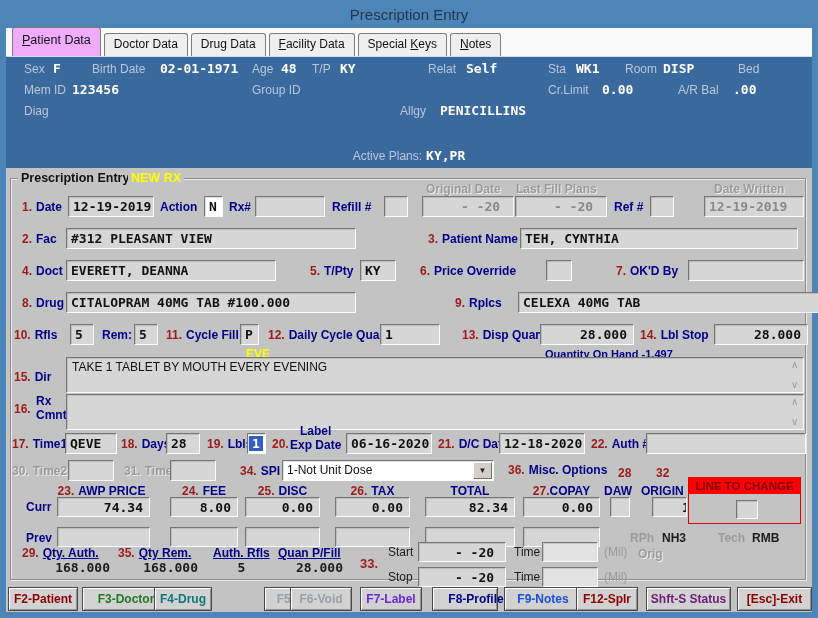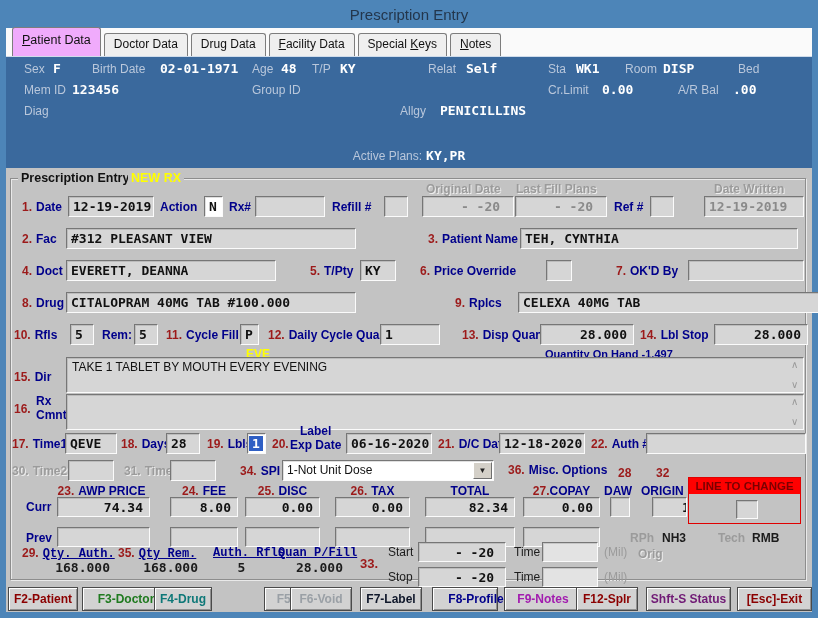--- a/index.html
+++ b/index.html
@@ -21,21 +21,21 @@
   .tab.active{background:#f0abfc;height:20px;padding-top:5px;z-index:2;font-size:12.5px;}
   .tab .hot{text-decoration:underline;}
   
   .t{position:absolute;white-space:nowrap;font:bold 12px "Liberation Sans",sans-serif;z-index:3;}
   .navy{color:#00008b;}
   .red{color:#9c1a1a;}
   .gy{color:#9b9b9b;}
   .bk{color:#1c1c1c;}
   .yl{color:#ffff00;}
   .emb{text-shadow:1px 1px 0 #ededed;}
-  .u{text-decoration:underline;font-family:Liberation Mono, monospace;}
+  .u{text-decoration:underline;}
   .gap{margin-left:4px;}
   .mono{font:bold 13px "DejaVu Sans Mono",monospace;}
   .small{font-size:11px;}
   
   .pl{position:absolute;white-space:nowrap;font:12px "Liberation Sans",sans-serif;color:#b9c7db;z-index:3;}
   .pv{position:absolute;white-space:nowrap;font:bold 13px "DejaVu Sans Mono",monospace;color:#fff;z-index:3;}
   
   .fld{position:absolute;height:21px;box-sizing:border-box;background:#d6d6d6;z-index:3;
        border:1px solid;border-color:#767676 #fbfbfb #fbfbfb #767676;
        box-shadow:inset 1px 1px 0 rgba(0,0,0,.12);
@@ -265,20 +265,20 @@
   <span class="fld ctr" style="left:418px;top:567px;width:88px;height:20px">-  -20</span>
   <span class="t bk" style="left:514px;top:570px;font-weight:normal">Time</span>
   <span class="fld time" style="left:542px;top:567px;width:56px;height:20px"></span>
   <span class="t gy" style="left:604px;top:570px;font-weight:normal">(Mil)</span>
 
   <div class="btn" style="left: 8px; top: 587px; width: 70px; color: rgb(139, 0, 0);">F2-Patient</div>
   <div class="btn" style="left: 82px; top: 587px; width: 88px; color: rgb(31, 122, 31); text-align: right;">F3-Doctor</div>
   <div class="btn" style="left: 154px; top: 587px; width: 58px; color: rgb(14, 120, 120);">F4-Drug</div>
   <div class="btn" style="left: 220px; top: 587px; width: 62px; color: rgb(154, 160, 166); margin-left: 44px;">F5-Sig</div>
   <div class="btn" style="left: 290px; top: 587px; width: 62px; color: rgb(154, 160, 166);">F6-Void</div>
-  <div class="btn" style="left: 360px; top: 587px; width: 62px; color: #0f172a;">F7-Label</div>
+  <div class="btn" style="left: 360px; top: 587px; width: 62px; color: #6d28d9;">F7-Label</div>
   <div class="btn" style="left: 432px; top: 587px; width: 66px; color: rgb(0, 0, 139); padding-left: 22px;">F8-Profile</div>
-  <div class="btn" style="left: 504px; top: 587px; width: 78px; color: #a21caf;">F9-Notes</div>
+  <div class="btn" style="left: 504px; top: 587px; width: 78px; color: #1d4ed8;">F9-Notes</div>
   <div class="btn" style="left: 576px; top: 587px; width: 62px; color: rgb(139, 0, 0);">F12-Splr</div>
   <div class="btn" style="left: 646px; top: 587px; width: 85px; color: #701a75;">Shft-S Status</div>
   <div class="btn" style="left: 737px; top: 587px; width: 75px; color: rgb(139, 0, 0);">[Esc]-Exit</div>
 
 </div>
 
 </body></html>

